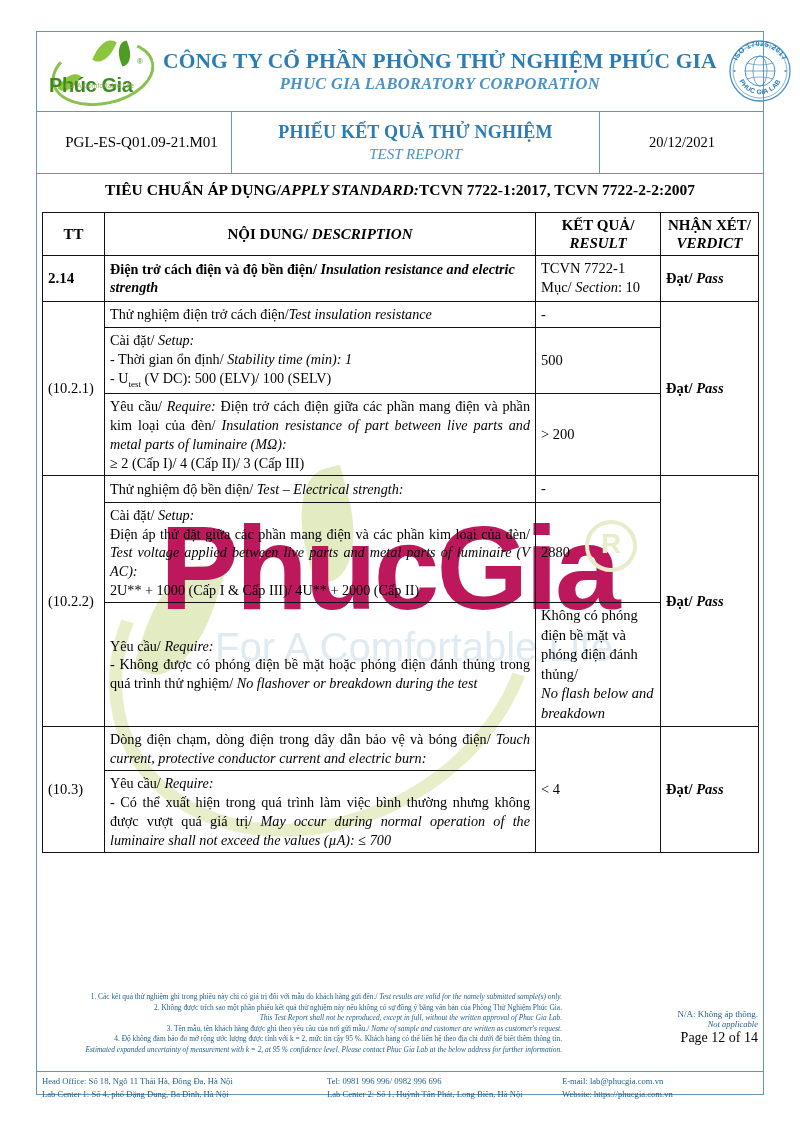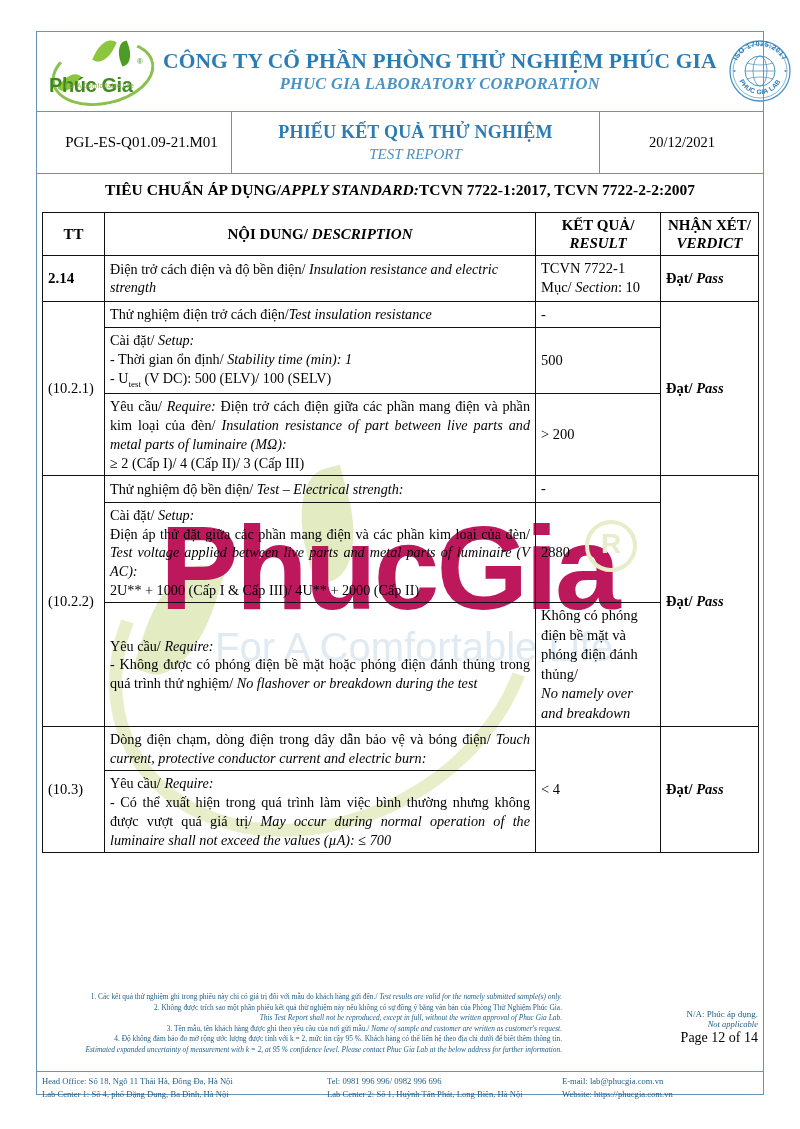--- a/index.html
+++ b/index.html
@@ -279,21 +279,21 @@
     line-height: 1.2;
     padding: 6px 4px;
   }
   .th i { font-style: italic; }
 
   .desc {
     font-size: 14.2px;
     line-height: 1.32;
   }
   .desc i { font-style: italic; }
-  .bold-row { font-weight: 400; margin-top: 28px; }
+  .bold-row { font-weight: 700; margin-top: 28px; }
   .just { text-align: justify; }
   .res  { font-size: 14.5px; line-height: 1.34; }
   .res i { font-style: italic; margin-top: 27px; }
   .ver  { font-size: 14.5px; font-weight: 700; }
   .ver i { font-style: italic; font-weight: 700; }
   .tt   { font-size: 14.5px; }
   .tt.b { font-weight: 700; font-size: 15px; }
   sub { font-size: 9px; }
 
   
@@ -503,21 +503,21 @@
         </td>
         <td class="res">2880</td>
       </tr>
       <tr>
         <td class="desc">
           <div><span>Yêu cầu/ </span><i>Require:</i></div>
           <div class="just"><span>- Không được có phóng điện bề mặt hoặc phóng điện đánh thủng trong quá trình thử nghiệm/ </span><i>No flashover or breakdown during the test</i></div>
         </td>
         <td class="res">
           <div>Không có phóng điện bề mặt và phóng điện đánh thủng/</div>
-          <div><i>No namely over and breakdown</i></div>
+          <div><i>No flash below and breakdown</i></div>
         </td>
       </tr>
 
       <tr>
         <td class="tt" rowspan="2">(10.3)</td>
         <td class="desc just">
           <span>Dòng điện chạm, dòng điện trong dây dẫn bảo vệ và bóng điện/ </span><i>Touch current, protective conductor current and electric burn:</i>
         </td>
         <td class="res" rowspan="2">&lt; 4</td>
         <td class="ver" rowspan="2">
@@ -537,21 +537,21 @@
   <div class="notes">
     <div><span>1. Các kết quả thử nghiệm ghi trong phiếu này chỉ có giá trị đối với mẫu do khách hàng gửi đến./ </span><i>Test results are valid for the namely submitted sample(s) only.</i></div>
     <div>2. Không được trích sao một phần phiếu kết quả thử nghiệm này nếu không có sự đồng ý bằng văn bản của Phòng Thử Nghiệm Phúc Gia.</div>
     <div class="ind"><i>This Test Report shall not be reproduced, except in full, without the written approval of Phuc Gia Lab.</i></div>
     <div><span>3. Tên mẫu, tên khách hàng được ghi theo yêu cầu của nơi gửi mẫu./ </span><i>Name of sample and customer are written as customer's request.</i></div>
     <div>4. Độ không đảm bảo đo mở rộng ước lượng được tính với k = 2, mức tin cậy 95 %. Khách hàng có thể liên hệ theo địa chỉ dưới để biết thêm thông tin.</div>
     <div class="ind"><i>Estimated expanded uncertainty of measurement with k = 2, at 95 % confidence level. Please contact Phuc Gia Lab at the below address for further information.</i></div>
   </div>
 
   <div class="naBlock">
-    <div class="na1">N/A: Phúc áp dụng.</div>
+    <div class="na1">N/A: Không áp thông.</div>
     <div class="na2">Not applicable</div>
     <div class="na3">Page 12 of 14</div>
   </div>
 
   <div class="footsep"></div>
   <div class="foot">
     <div class="foot-row">
       <div class="foot-c1">Head Office: Số 18, Ngõ 11 Thái Hà, Đống Đa, Hà Nội</div>
       <div class="foot-c2">Tel: 0981 996 996/ 0982 996 696</div>
       <div class="foot-c3">E-mail: lab@phucgia.com.vn</div>

